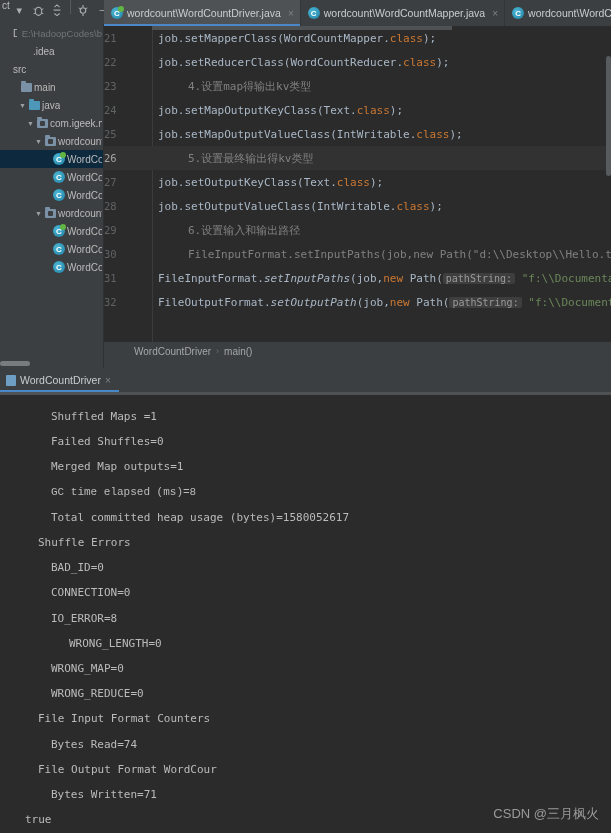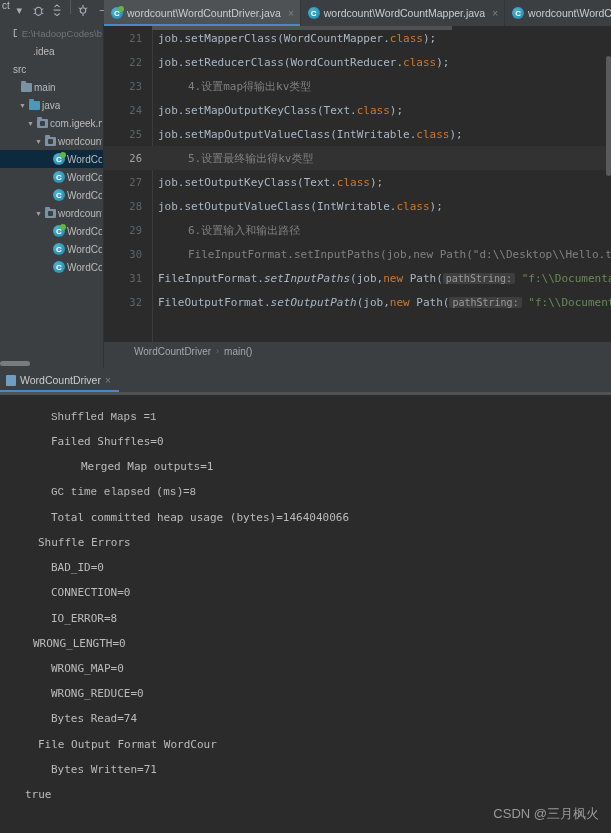--- a/index.html
+++ b/index.html
@@ -93,21 +93,21 @@
     position: absolute; left: 104px; top: 26px; right: 0; height: 316px;
     background: #2b2b2b; overflow: hidden;
     font-family: "DejaVu Sans Mono", monospace;
   }
   .code-line {
     position: relative; height: 24px; display: flex; align-items: center;
     white-space: nowrap; font-size: 11px;
   }
   .code-line.hl { background: #323232; }
   .gutter {
-    width: 44px; flex: none; text-align: right; padding-right: 6px;
+    width: 44px; flex: none; padding-right: 6px;
     color: #606366; font-size: 10.5px; position: relative;
     font-family: "DejaVu Sans Mono", monospace;
   }
   .gutter.cur { color: #a4a3a3; }
   .vline {
     position: absolute; left: 48px; top: 0; bottom: 0; width: 1px; background: #3b3b3b;
   }
   .code-text { padding-left: 10px; }
   .c-plain { color: #a9b7c6; }
   .c-kw { color: #cc7832; }
@@ -366,32 +366,33 @@
     <div class="runtab">
       <span class="runicon"></span>
       <span>WordCountDriver</span>
       <span class="closex">×</span>
     </div>
   </div>
 
   <div class="console">
     <div class="con-topline"></div>
     <div id="console-host" style="padding-top:12px">
-        <div class="con-line" style="padding-left: 51px; font-family: Liberation Mono, monospace;"><span>Shuffled Maps =1</span></div>
+        <div class="con-line" style="padding-left: 51px;"><span>Shuffled Maps =1</span></div>
         <div class="con-line" style="padding-left: 51px;"><span>Failed Shuffles=0</span></div>
-        <div class="con-line" style="padding-left: 81px;"><span>Merged Map outputs=1</span></div>
+        <div class="con-line" style="padding-left: 51px;"><span>Merged Map outputs=1</span></div>
         <div class="con-line" style="padding-left: 51px; font-family: Liberation Mono, monospace;"><span>GC time elapsed (ms)=8</span></div>
-        <div class="con-line" style="padding-left: 51px;"><span>Total committed heap usage (bytes)=1464040066</span></div>
+        <div class="con-line" style="padding-left: 51px;"><span>Total committed heap usage (bytes)=1580052617</span></div>
         <div class="con-line" style="padding-left: 38px;"><span>Shuffle Errors</span></div>
         <div class="con-line" style="padding-left: 51px;"><span>BAD_ID=0</span></div>
         <div class="con-line" style="padding-left: 51px;"><span>CONNECTION=0</span></div>
         <div class="con-line" style="padding-left: 51px;"><span>IO_ERROR=8</span></div>
-        <div class="con-line" style="padding-left: 33px;"><span>WRONG_LENGTH=0</span></div>
+        <div class="con-line" style="padding-left: 69px;"><span>WRONG_LENGTH=0</span></div>
         <div class="con-line" style="padding-left: 51px;"><span>WRONG_MAP=0</span></div>
         <div class="con-line" style="padding-left: 51px;"><span>WRONG_REDUCE=0</span></div>
+        <div class="con-line" style="padding-left: 38px;"><span>File Input Format Counters</span></div>
         <div class="con-line" style="padding-left: 51px;"><span>Bytes Read=74</span></div>
         <div class="con-line" style="padding-left: 38px;"><span>File Output Format WordCour</span></div>
         <div class="con-line" style="padding-left: 51px;"><span>Bytes Written=71</span></div>
         <div class="con-line" style="padding-left: 25px;"><span>true</span></div>
       </div>
     <div class="watermark">CSDN @三月枫火</div>
   </div>
 
 </div>
 

